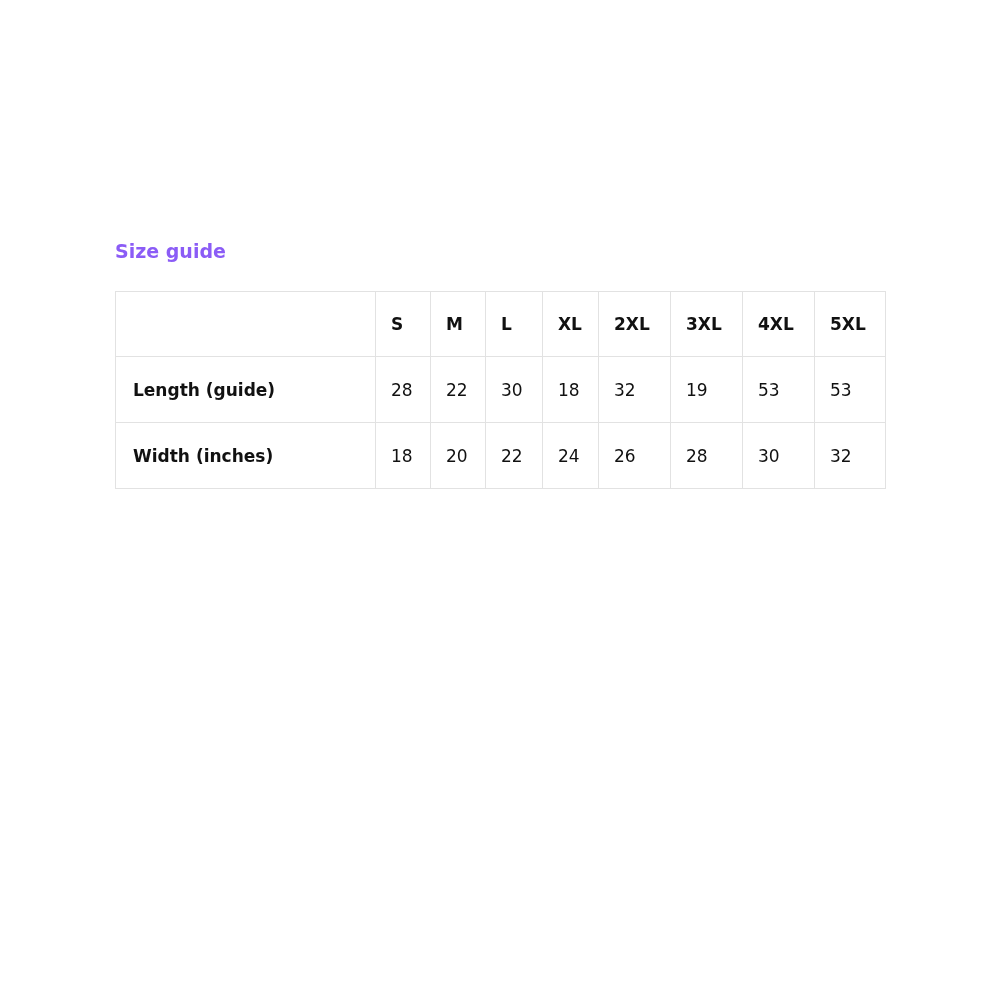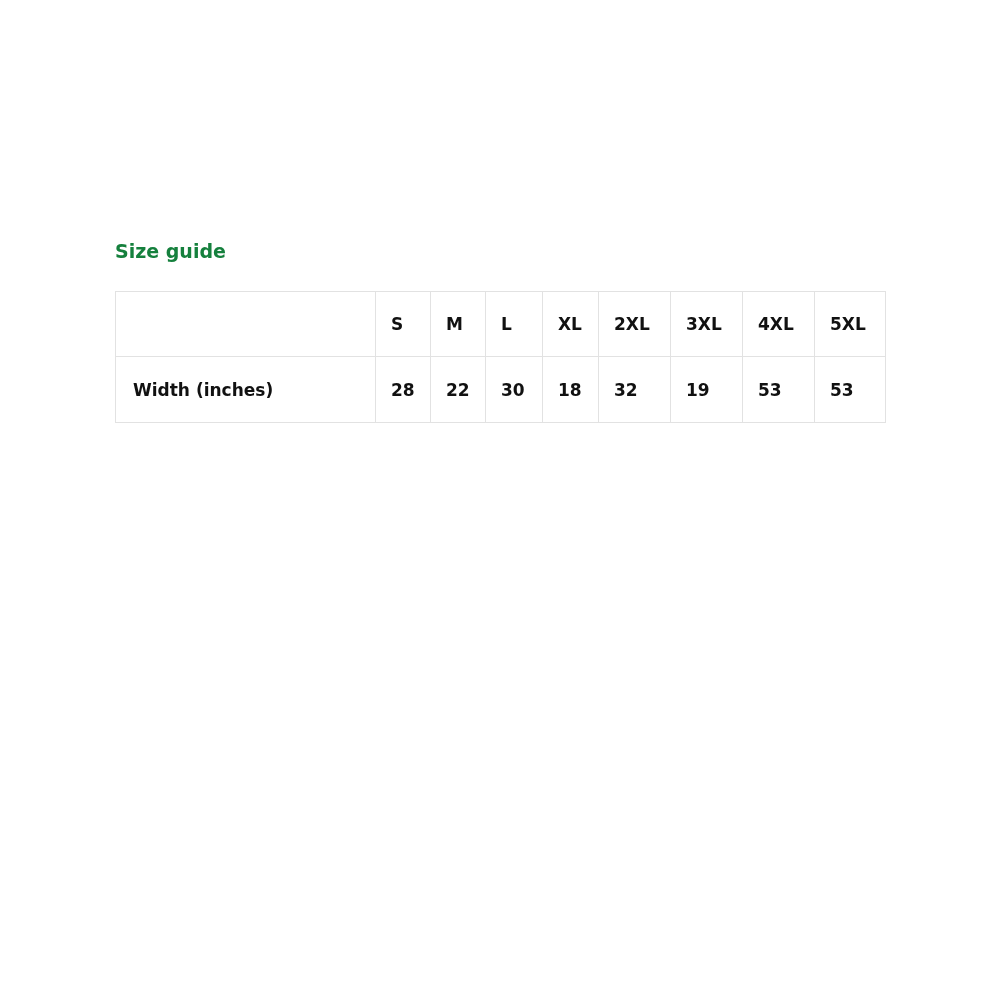--- a/index.html
+++ b/index.html
@@ -17,21 +17,21 @@
   }
   .size-guide {
     position: absolute;
     left: 115px;
     top: 239px;
     width: 770px;
   }
   .size-guide-title {
     font-size: 19px;
     font-weight: bold;
-    color: #15803d;
+    color: #8b5cf6;
     line-height: 24px;
     margin: 0 0 28px 0;
   }
   table.size-table {
     border-collapse: collapse;
     table-layout: fixed;
     width: 770px;
     color: #111111;
   }
   table.size-table th,
@@ -49,21 +49,21 @@
     font-weight: bold;
   }
   table.size-table tbody tr {
     height: 66px;
   }
   table.size-table td.row-label {
     font-weight: bold;
     padding-left: 17px;
   }
   table.size-table td.value-cell {
-    font-weight: bold;
+    font-weight: normal;
   }
 </style>
 </head>
 <body>
 
 <div class="canvas">
   <section class="size-guide">
     <h2 class="size-guide-title">Size guide</h2>
 
     <table class="size-table">
@@ -86,26 +86,37 @@
           <th>L</th>
           <th>XL</th>
           <th>2XL</th>
           <th>3XL</th>
           <th>4XL</th>
           <th>5XL</th>
         </tr>
       </thead>
       <tbody>
         <tr>
-          <td class="row-label">Width (inches)</td>
+          <td class="row-label">Length (guide)</td>
           <td class="value-cell">28</td>
           <td class="value-cell">22</td>
           <td class="value-cell">30</td>
           <td class="value-cell">18</td>
           <td class="value-cell">32</td>
           <td class="value-cell">19</td>
           <td class="value-cell">53</td>
           <td class="value-cell">53</td>
         </tr>
+        <tr>
+          <td class="row-label">Width (inches)</td>
+          <td class="value-cell">18</td>
+          <td class="value-cell">20</td>
+          <td class="value-cell">22</td>
+          <td class="value-cell">24</td>
+          <td class="value-cell">26</td>
+          <td class="value-cell">28</td>
+          <td class="value-cell">30</td>
+          <td class="value-cell">32</td>
+        </tr>
       </tbody>
     </table>
   </section>
 </div>
 
 </body></html>

